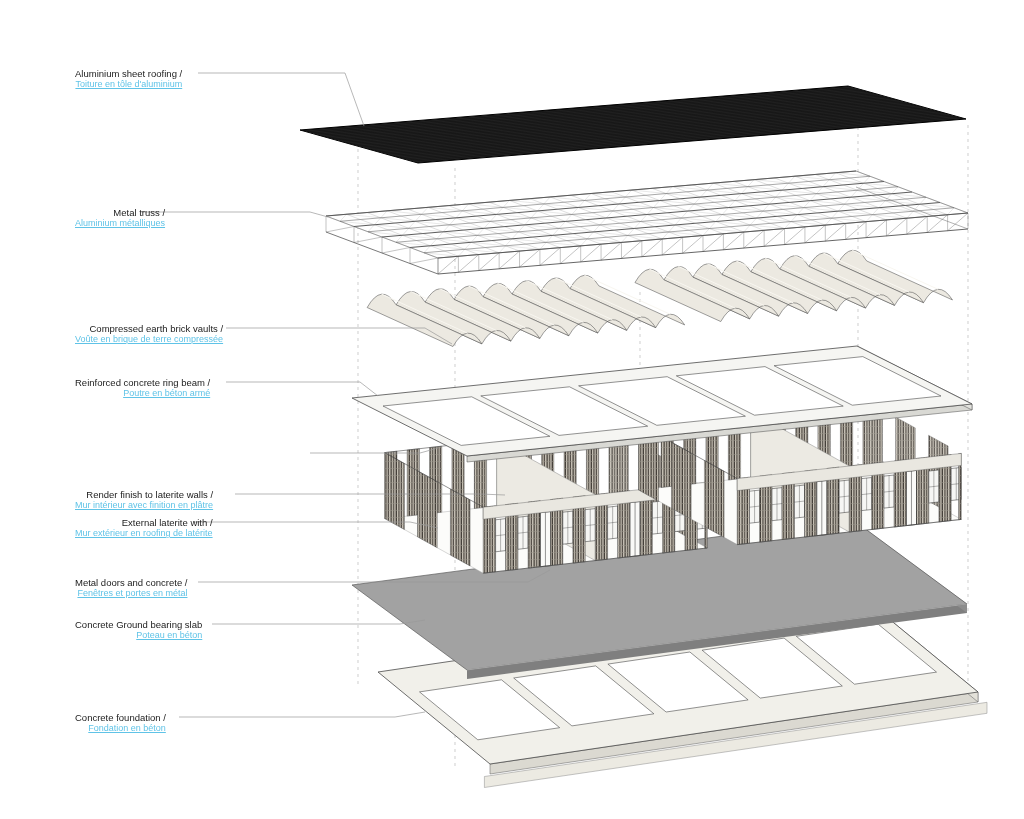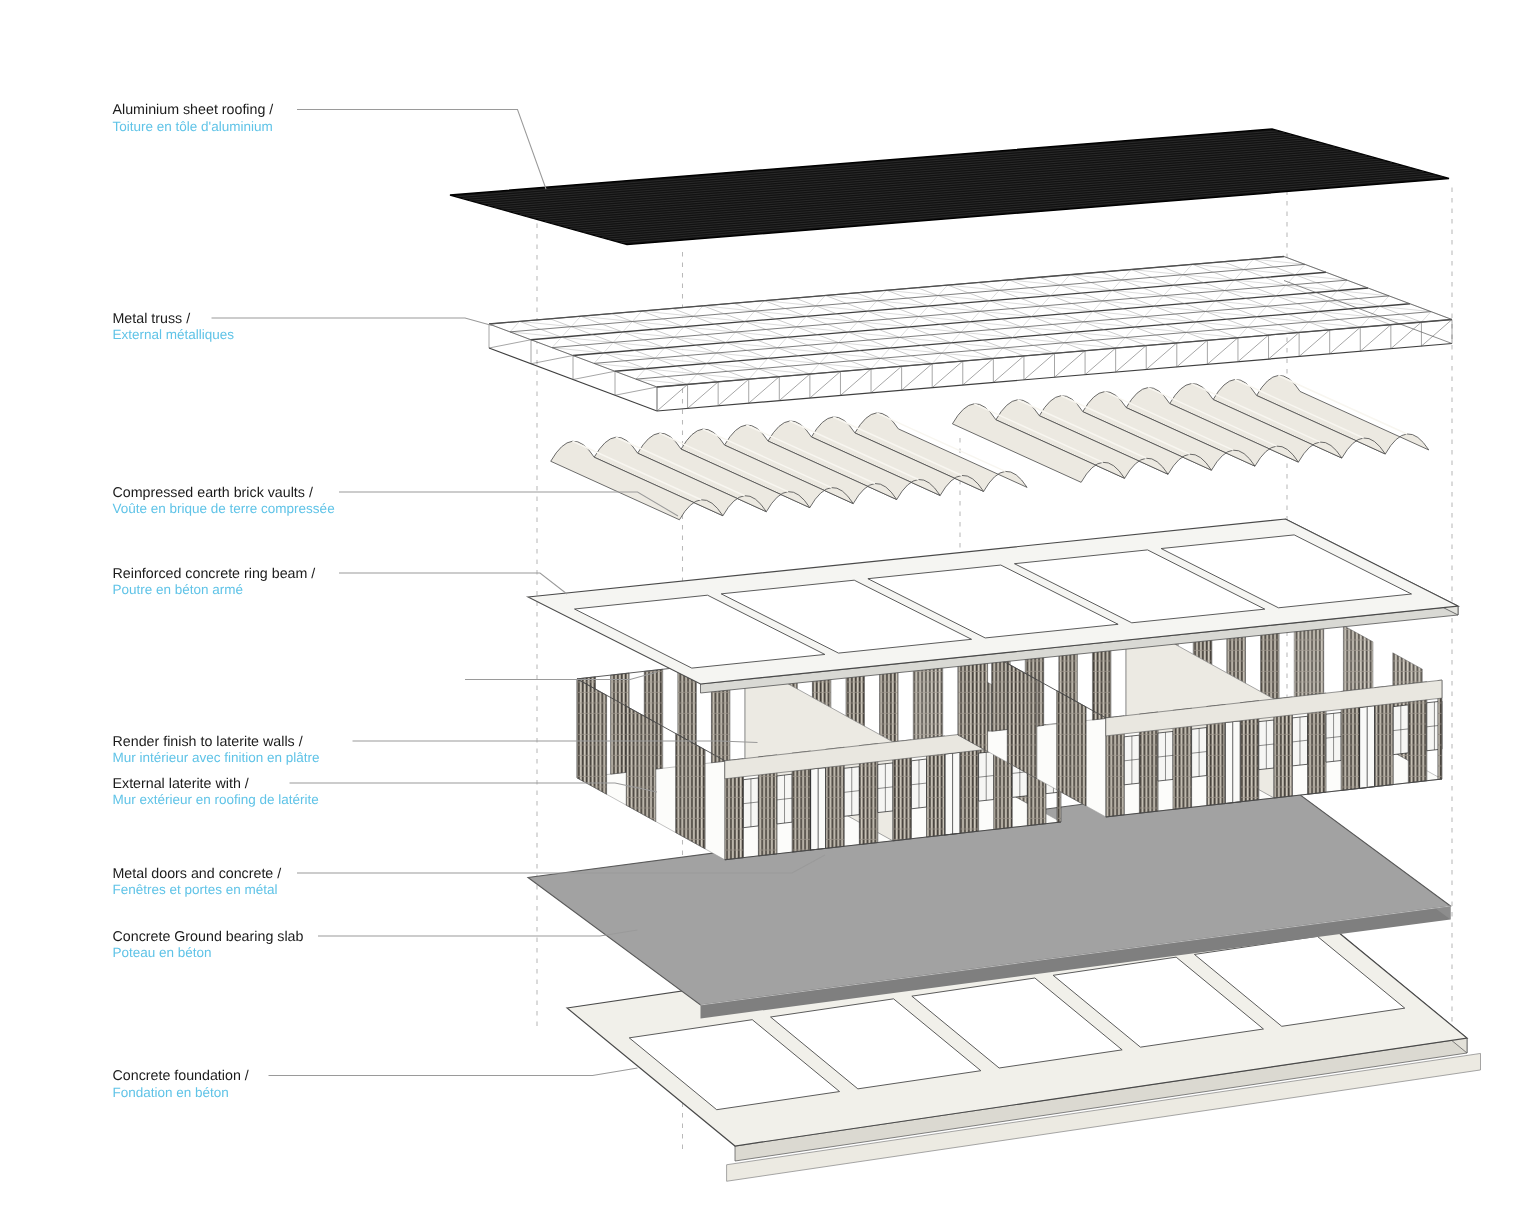--- a/index.html
+++ b/index.html
@@ -1,22 +1,22 @@
 <!DOCTYPE html>
 <html style="--fr: #5fc3e7;"><head>
 <meta charset="utf-8">
 <style>
   html,body{margin:0;padding:0;background:#ffffff;}
   .stage{position:relative;width:1024px;height:819px;background:#ffffff;overflow:hidden;
-         font-family:"Liberation Sans", sans-serif;}
+         font-family:"Liberation Sans", sans-serif;text-align:right;}
   .stage svg{position:absolute;left:0;top:0;}
   .labels{position:absolute;left:0;top:0;width:100%;height:100%;pointer-events:none;}
   .label{position:absolute;left:75px;white-space:nowrap;}
   .label .en{font-size:9.5px;line-height:11px;color:#1b1b1b;}
-  .label .fr{font-size:9px;line-height:11px;color:var(--fr,#5fc3e7);}
+  .label .fr{font-size:9px;line-height:11px;color:var(--fr,#5fc3e7);text-decoration:underline;}
 </style>
 </head>
 <body>
 
 <div class="stage">
 
   <svg id="diagram" width="1024" height="819" viewBox="0 0 1024 819">
     <defs>
       <pattern id="lat" width="2.6" height="7" patternUnits="userSpaceOnUse">
         <rect width="2.6" height="7" fill="#cfc9bd"></rect>
@@ -573,21 +573,21 @@
       </g>
   </svg>
 
   <div class="labels">
     <div class="label" style="top:68px">
       <div class="en">Aluminium sheet roofing /</div>
       <div class="fr">Toiture en tôle d'aluminium</div>
     </div>
     <div class="label" style="top:207px">
       <div class="en">Metal truss /</div>
-      <div class="fr">External métalliques</div>
+      <div class="fr">Aluminium métalliques</div>
     </div>
     <div class="label" style="top:323px">
       <div class="en">Compressed earth brick vaults /</div>
       <div class="fr">Voûte en brique de terre compressée</div>
     </div>
     <div class="label" style="top:377px">
       <div class="en">Reinforced concrete ring beam /</div>
       <div class="fr">Poutre en béton armé</div>
     </div>
     <div class="label" style="top:489px">

